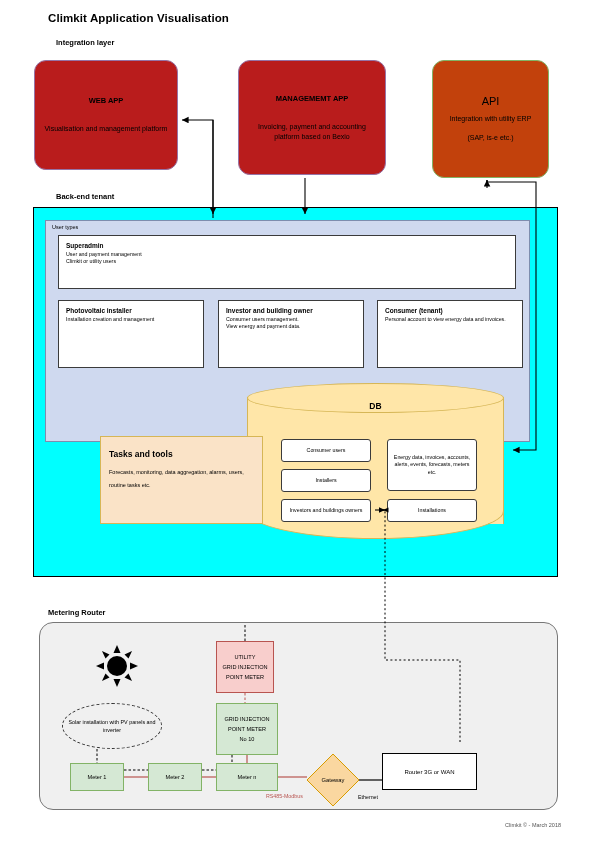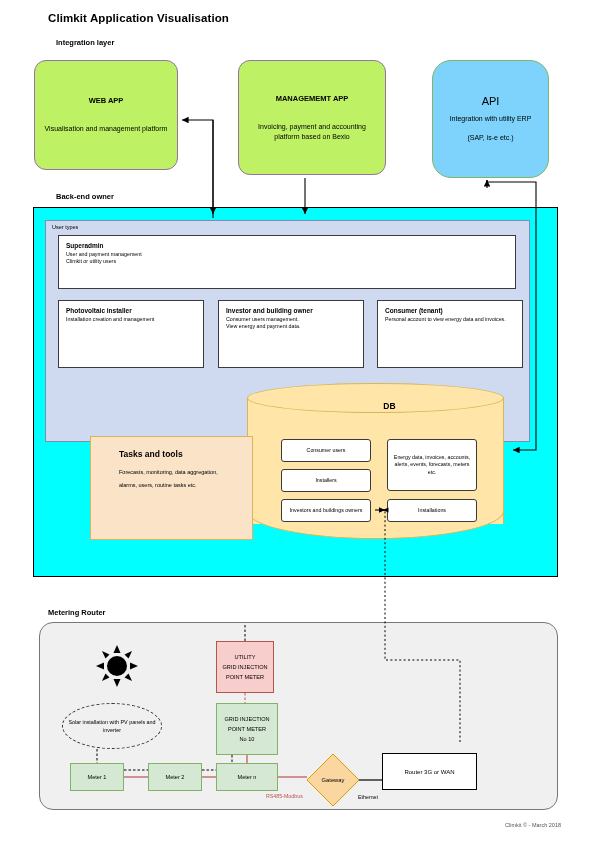--- a/index.html
+++ b/index.html
@@ -14,22 +14,22 @@
   #app-layer-label{left:56px;top:38px;}
   #backend-layer-label{left:56px;top:192px;}
   #metering-layer-label{left:48px;top:608px;}
 
   
   .app-box{
     border-radius:12px;border:1px solid #9673a6;
     display:flex;flex-direction:column;align-items:center;justify-content:center;
     text-align:center;box-sizing:border-box;
   }
-  .app-box.purple{background:#bef264;gap:17px;}
-  .app-box.green{background:#7dd3fc;border-color:#82b366;border-radius:19px;}
+  .app-box.purple{background:#b91c1c;gap:17px;}
+  .app-box.green{background:#c2410c;border-color:#82b366;}
   #web-app{left:34px;top:60px;width:144px;height:110px;}
   #mgmt-app{left:238px;top:60px;width:148px;height:115px;align-items:center;}
   #api-box{left:432px;top:60px;width:117px;height:118px;}
   .app-title{font-size:7.5px;font-weight:bold;margin-bottom:2px;}
   .app-title.big{font-size:11px;font-weight:normal;margin-bottom:7px;}
   .app-desc{font-size:7px;line-height:10px;padding:0 8px;}
   .app-desc2{font-size:7px;line-height:10px;margin-top:9px;}
 
   
   #backend-container{left:33px;top:207px;width:525px;height:370px;background:#00ffff;border:1px solid #000;box-sizing:border-box;}
@@ -41,32 +41,32 @@
   #investor-box{left:218px;top:300px;width:146px;height:68px;}
   #consumer-box{left:377px;top:300px;width:146px;height:68px;}
   .ub-title{font-size:6.5px;font-weight:bold;margin-bottom:2px;}
   .ub-desc{font-size:5.3px;line-height:7.4px;}
 
   
   #db-cylinder{left:247px;top:383px;width:257px;height:155px;}
   .cyl-body{position:absolute;left:0;top:14px;width:100%;height:127px;background:#ffe6a8;border-left:1px solid #d6b656;border-right:1px solid #d6b656;box-sizing:border-box;}
   .cyl-bottom{position:absolute;left:0;bottom:-1px;width:100%;height:28px;background:#ffe6a8;border:1px solid #d6b656;border-radius:0 0 50% 50%/0 0 100% 100%;box-sizing:border-box;border-top:none;}
   .cyl-top{position:absolute;left:0;top:0;width:100%;height:30px;background:#ffe6a8;border:1px solid #d6b656;border-radius:50%;box-sizing:border-box;}
-  #db-label{position:absolute;left:0;top:18px;width:100%;text-align:center;font-size:8.5px;font-weight:bold;margin-left:14px;}
+  #db-label{position:absolute;left:0;top:18px;width:100%;text-align:center;font-size:8.5px;font-weight:bold;}
   .db-item{position:absolute;background:#ffffff;border:1px solid #3b3b3b;border-radius:3px;
     display:flex;align-items:center;justify-content:center;text-align:center;
     font-size:5.3px;line-height:7.2px;box-sizing:border-box;padding:2px 4px;}
   #db-consumer-users{left:34px;top:56px;width:90px;height:23px;}
   #db-installers{left:34px;top:86px;width:90px;height:23px;}
   #db-investors{left:34px;top:116px;width:90px;height:23px;}
   #db-energy-data{left:140px;top:56px;width:90px;height:52px;}
   #db-installations{left:140px;top:116px;width:90px;height:23px;}
 
   
-  #tasks-box{left:90px;top:436px;width:163px;height:104px;background:#fae3c7;border:1px solid #d6b656;box-sizing:border-box;padding:12px 28px;}
+  #tasks-box{left:100px;top:436px;width:163px;height:88px;background:#fae3c7;border:1px solid #d6b656;box-sizing:border-box;padding:12px 8px;}
   #tasks-title{font-size:8.5px;font-weight:bold;margin-bottom:7px;}
   #tasks-desc{font-size:5.5px;line-height:13px;}
 
   
   #metering-container{left:39px;top:622px;width:519px;height:188px;background:#f0f0f0;border:1px solid #777;border-radius:14px;box-sizing:border-box;}
   .meter-box{position:absolute;background:#d5e8d4;border:1px solid #82b366;box-sizing:border-box;
     display:flex;flex-direction:column;align-items:center;justify-content:center;text-align:center;
     font-size:5.6px;line-height:10px;}
   #meter-1{left:70px;top:763px;width:54px;height:28px;}
   #meter-2{left:148px;top:763px;width:54px;height:28px;}
@@ -85,21 +85,21 @@
   #ethernet-label{left:358px;top:794px;font-size:5.3px;}
   #footer{left:505px;top:822px;font-size:5.5px;color:#555;}
 
   svg.overlay{position:absolute;left:0;top:0;width:595px;height:842px;pointer-events:none;}
 </style>
 </head>
 <body>
 
 <div class="abs" id="diagram-title">Climkit Application Visualisation</div>
 <div class="abs layer-label" id="app-layer-label">Integration layer</div>
-<div class="abs layer-label" id="backend-layer-label">Back-end owner</div>
+<div class="abs layer-label" id="backend-layer-label">Back-end tenant</div>
 <div class="abs layer-label" id="metering-layer-label">Metering Router</div>
 
 <div class="abs app-box purple" id="web-app">
   <div class="app-title">WEB APP</div>
   <div class="app-desc">Visualisation and management platform</div>
 </div>
 
 <div class="abs app-box purple" id="mgmt-app">
   <div class="app-title">MANAGEMEMT APP</div>
   <div class="app-desc">Invoicing, payment and accounting platform based on Bexio</div>

